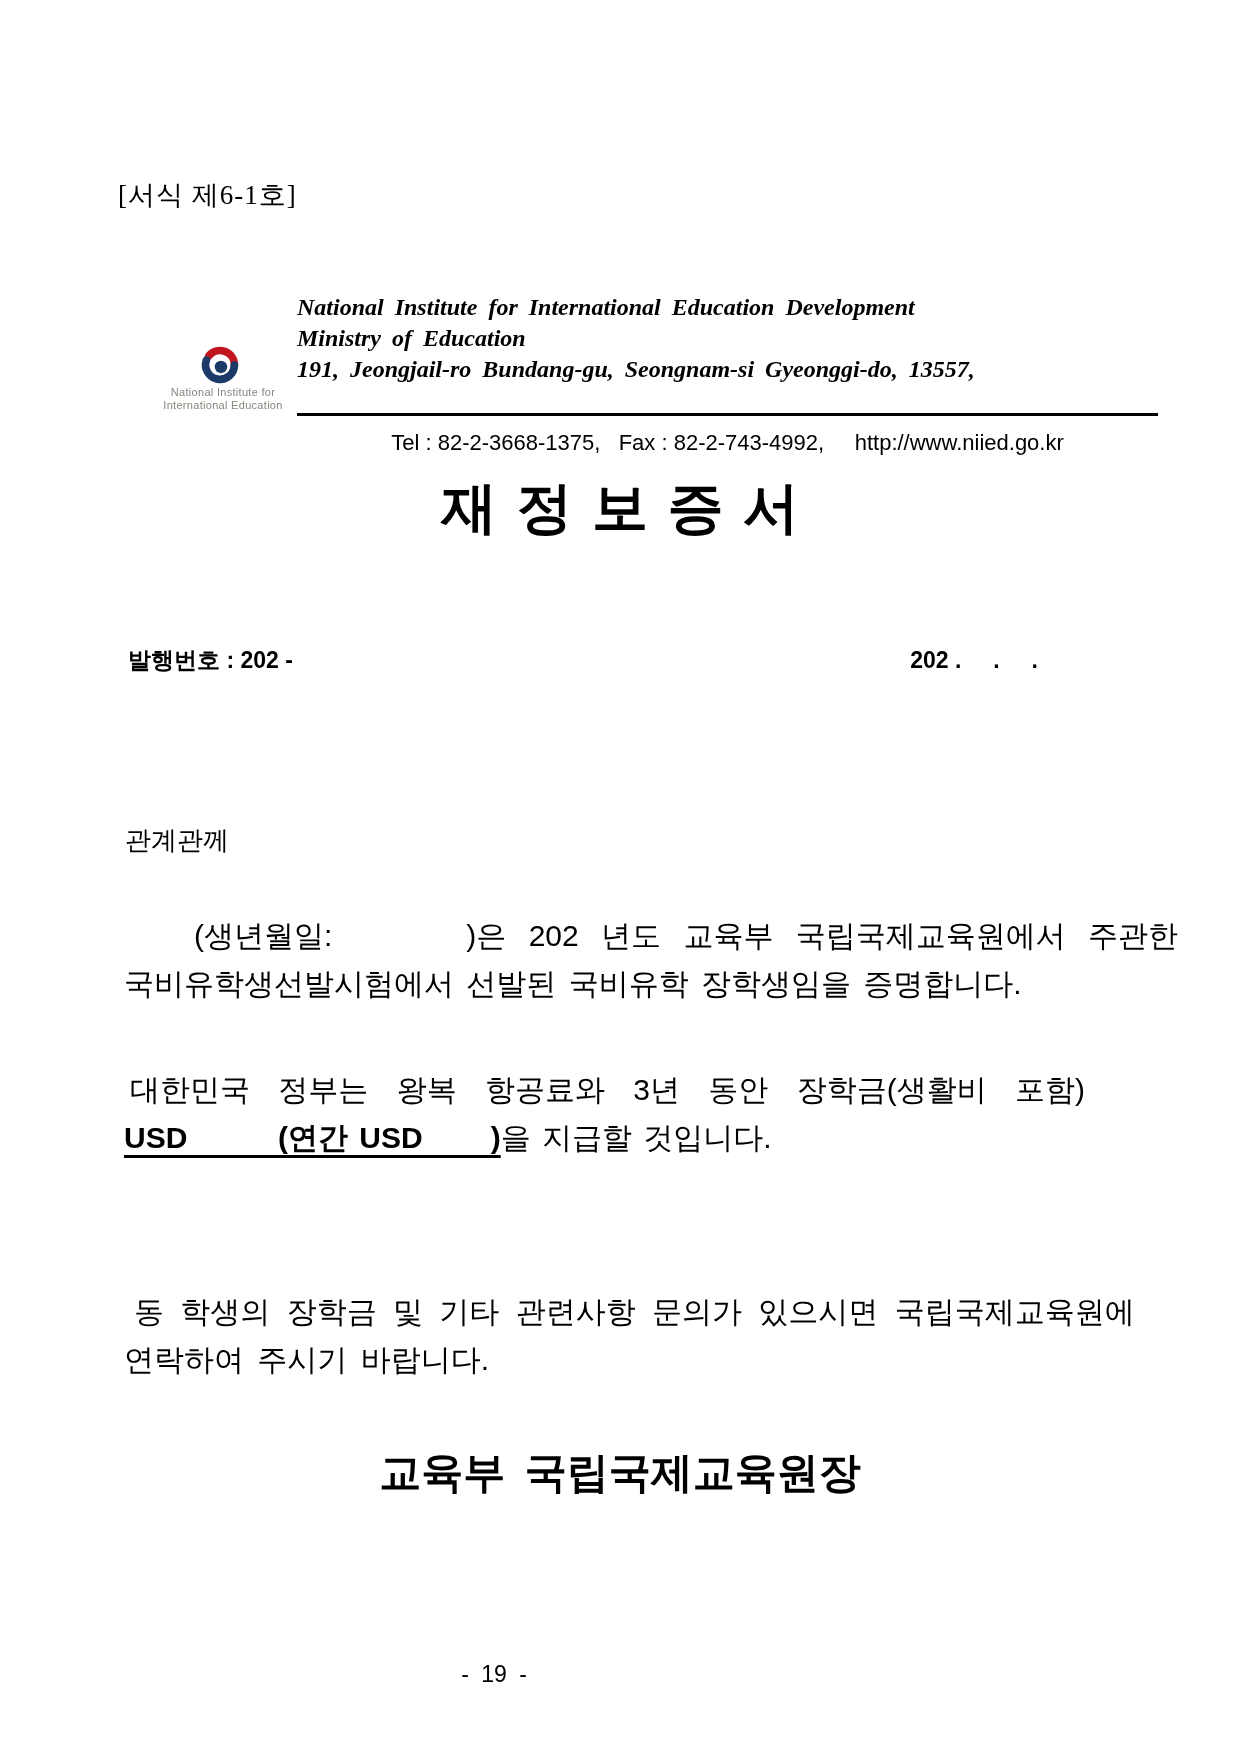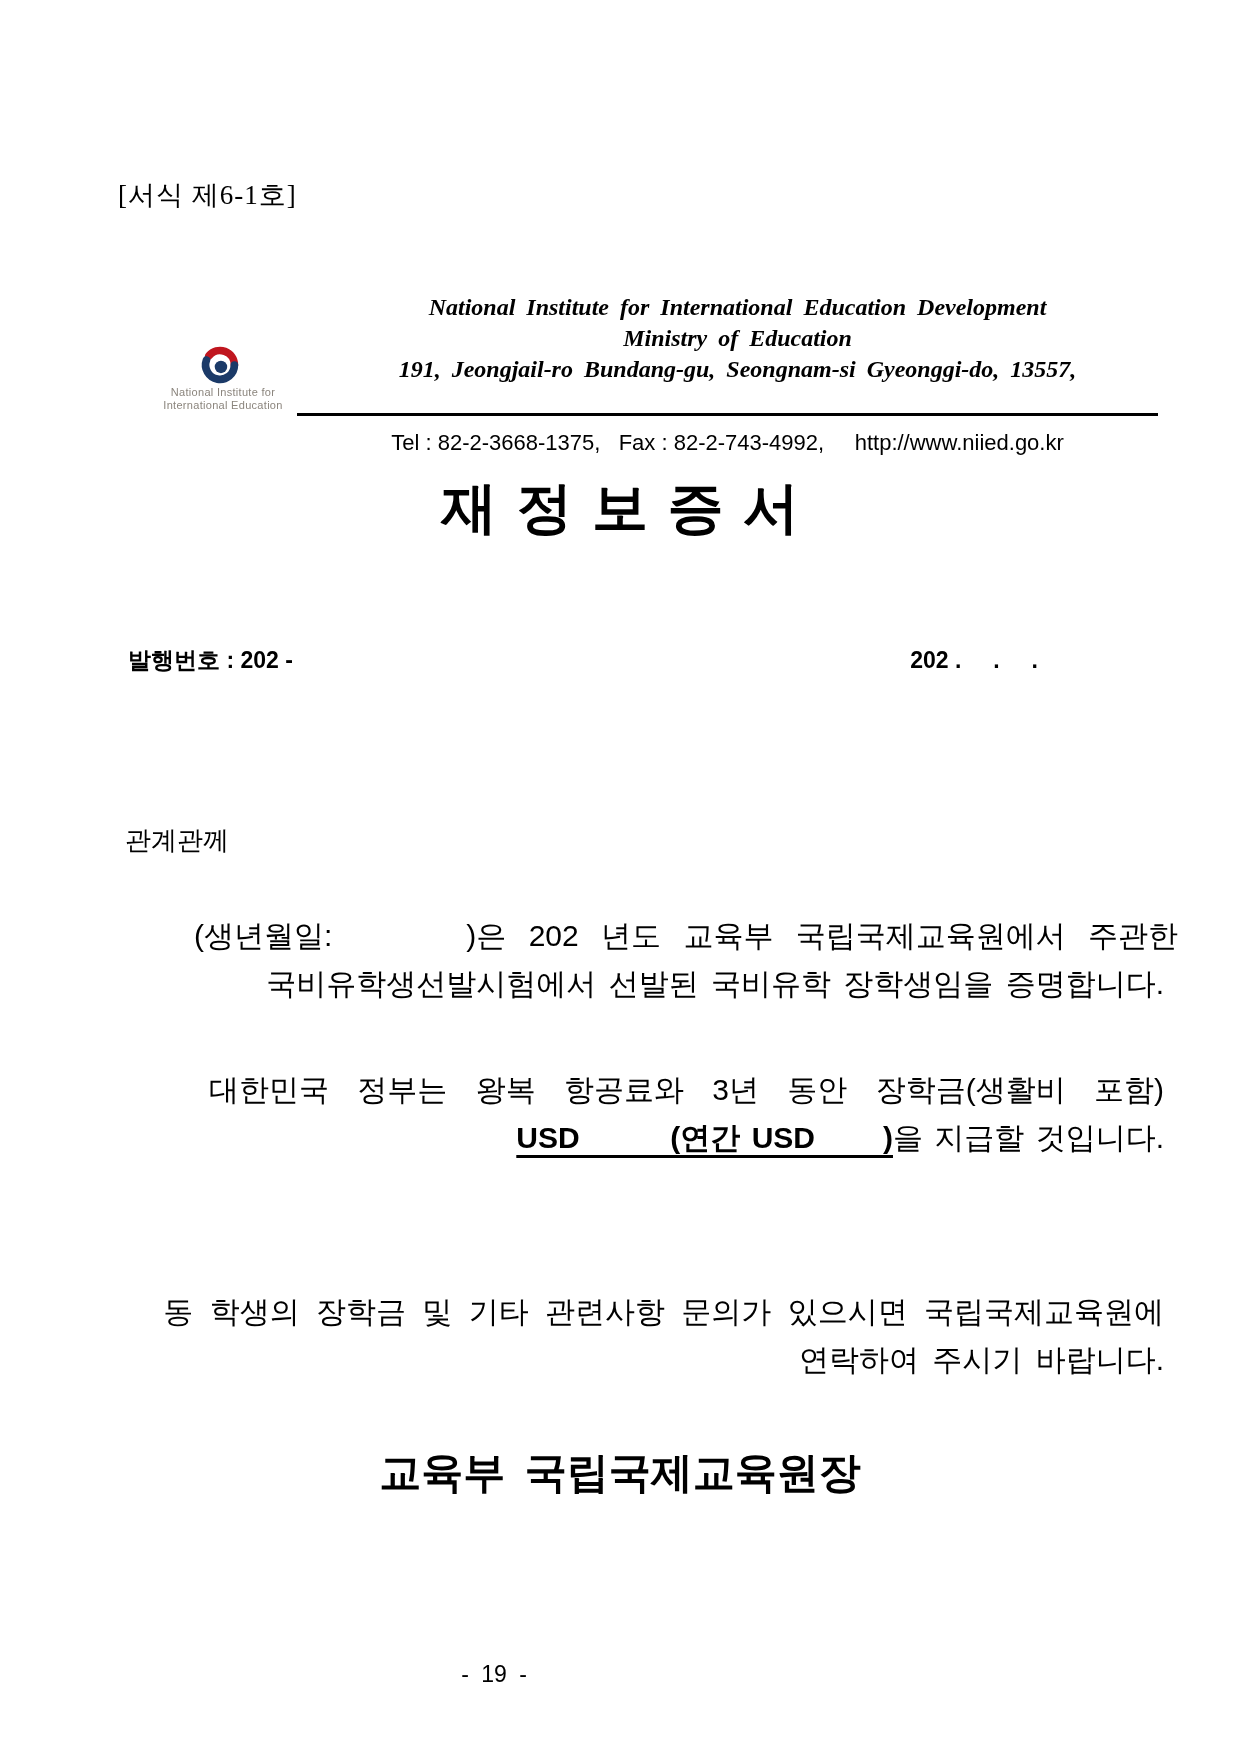--- a/index.html
+++ b/index.html
@@ -16,22 +16,22 @@
   }
 
   .emblem{position:absolute; left:196px; top:343px; width:48px; height:44px;}
   .logo-caption{
     position:absolute; left:128px; top:386px; width:190px;
     text-align:center; font-size:11px; line-height:13px; color:#8b857d;
     letter-spacing:0.3px;
   }
 
   .letterhead-text{
-    position:absolute; left:307px; top:292px; width:861px;
-    text-align:center; font-family:"Liberation Serif", serif;
+    position:absolute; left:297px; top:292px; width:861px;
+    font-family:"Liberation Serif", serif;
     font-weight:bold; font-style:italic;
     font-size:24px; line-height:31px; word-spacing:5px;
   }
   .letterhead-rule{
     position:absolute; left:297px; top:413px; width:861px; height:3px;
     background:#000;
   }
   .contact-line{
     position:absolute; left:297px; top:428px; width:861px;
     text-align:center; font-family:Liberation Sans, sans-serif;
@@ -49,21 +49,21 @@
     display:flex; justify-content:space-between;
     font-weight:bold; font-size:23px; line-height:35px;align-items:flex-end;
   }
   .issue-row .right{white-space:pre;}
 
   .salutation{
     position:absolute; left:125px; top:820px;
     font-size:26px; line-height:40px;
   }
 
-  .para{position:absolute; left:124px; width:1040px; font-size:30px;text-align:right;}
+  .para{position:absolute; left:124px; width:1040px; font-size:30px;}
   .para .line{line-height:48px; white-space:pre;}
   #para1{top:912px;}
   #para1 .l1{text-indent:70px; word-spacing:14px;}
   #para1 .l2{word-spacing:4px;}
   #para2{top:1066px;}
   #para2 .l1{text-indent:6px; word-spacing:20px;}
   #para2 .l2{word-spacing:3px;}
   .fill-bold{
     font-weight:bold;
     text-decoration:underline;

